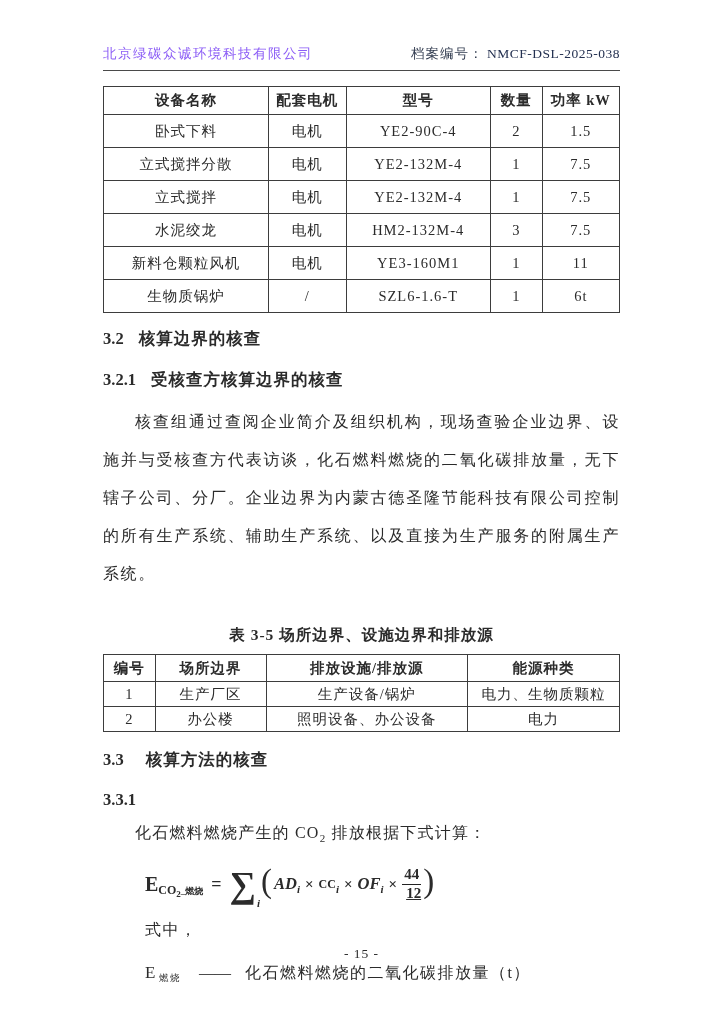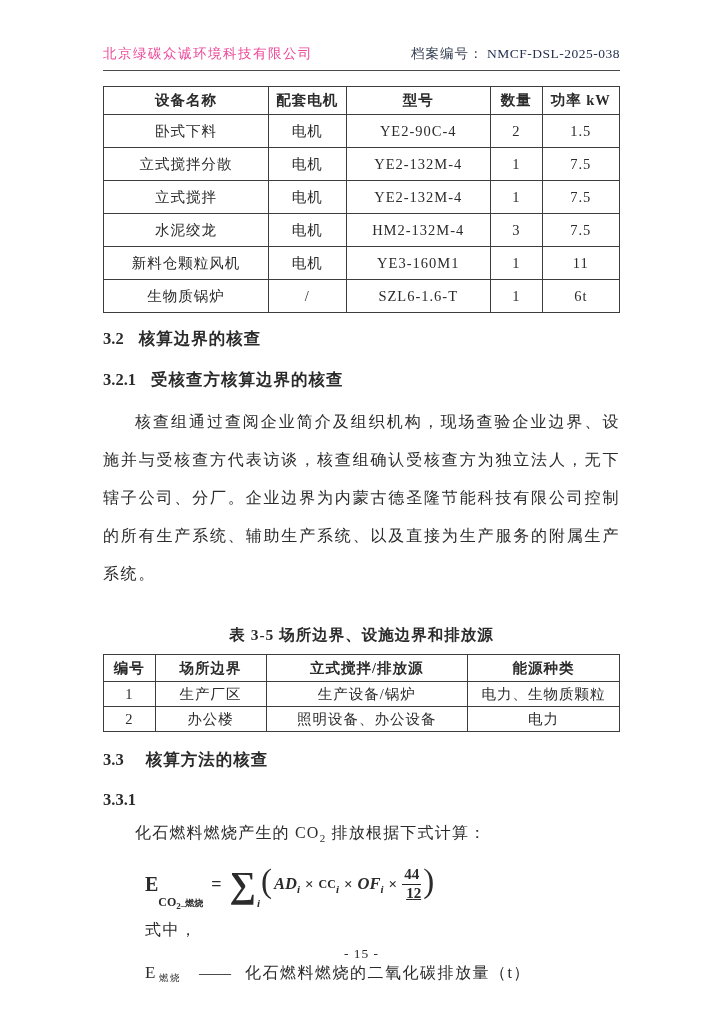--- a/index.html
+++ b/index.html
@@ -23,21 +23,21 @@
 
   
   .doc-header {
     display: flex;
     justify-content: space-between;
     align-items: baseline;
     padding-bottom: 7px;
     border-bottom: 1.6px solid #4a4a4a;
     font-size: 13.5px;
   }
-  .company-name { letter-spacing: 1.5px; color: #ec4899; }
+  .company-name { letter-spacing: 1.5px; color: #8b5cf6; }
   .archive { white-space: nowrap; }
   .archive-label { color: #323c50; letter-spacing: 1px; }
   .archive-number { color: #233050; letter-spacing: 0.5px; }
 
   
   table { border-collapse: collapse; width: 100%; table-layout: fixed; }
   td, th {
     border: 1.4px solid #3d3d3d;
     text-align: center;
     vertical-align: middle;
@@ -107,21 +107,21 @@
   }
   .formula-row {
     margin-top: 14px;
     padding-left: 42px;
     display: flex;
     align-items: center;
     height: 52px;
     font-weight: bold;
   }
   .f-lhs-base { font-size: 20px; }
-  .f-sub { font-size: 12px; position: relative; top: 18px; letter-spacing: 0; }
+  .f-sub { font-size: 12px; position: relative; top: 6px; letter-spacing: 0; }
   .f-sub-2 { font-size: 9px; position: relative; top: 3px; }
   .f-sub-cjk { font-size: 9px; }
   .f-eq { font-size: 18px; margin: 0 8px; }
   .sigma-wrap { display: inline-flex; align-items: flex-end; }
   .sigma { font-size: 37px; line-height: 0.9; }
   .sigma-sub { font-size: 11px; font-style: italic; position: relative; top: 8px; left: 1px; }
   .big-paren { font-size: 33px; font-weight: 400; line-height: 0.9; padding: 0 2px; position: relative; top: -2px; }
   .f-var { font-size: 16.5px; font-style: italic; }
   .f-var-up { font-size: 12px; }
   .f-var-sub { font-size: 11px; font-style: italic; position: relative; top: 5px; }
@@ -238,36 +238,36 @@
     <div class="sec-heading h-32">
       <span class="sec-num">3.2</span>
       <span>核算边界的核查</span>
     </div>
 
     <div class="sec-heading h-321">
       <span class="sec-num">3.2.1</span>
       <span>受核查方核算边界的核查</span>
     </div>
 
-    <p class="body-par">核查组通过查阅企业简介及组织机构，现场查验企业边界、设施并与受核查方代表访谈，核查组确认受核查方为独立法人，无下辖子公司、分厂。企业边界为内蒙古德圣隆节能科技有限公司控制的所有生产系统、辅助生产系统、以及直接为生产服务的附属生产系统。</p>
+    <p class="body-par">核查组通过查阅企业简介及组织机构，现场查验企业边界、设施并与受核查方代表访谈，化石燃料燃烧的二氧化碳排放量，无下辖子公司、分厂。企业边界为内蒙古德圣隆节能科技有限公司控制的所有生产系统、辅助生产系统、以及直接为生产服务的附属生产系统。</p>
 
     <div class="table-caption">表 3-5 场所边界、设施边界和排放源</div>
 
     <table class="boundary-table">
       <colgroup>
         <col class="bnd-c1">
           <col class="bnd-c2">
           <col class="bnd-c3">
           <col class="bnd-c4">
       </colgroup>
       <tbody>
           <tr>
         <th>编号</th>
         <th>场所边界</th>
-        <th>立式搅拌/排放源</th>
+        <th>排放设施/排放源</th>
         <th>能源种类</th>
       </tr>
       <tr>
         <td>1</td>
         <td>生产厂区</td>
         <td>生产设备/锅炉</td>
         <td>电力、生物质颗粒</td>
       </tr>
       <tr>
         <td>2</td>

